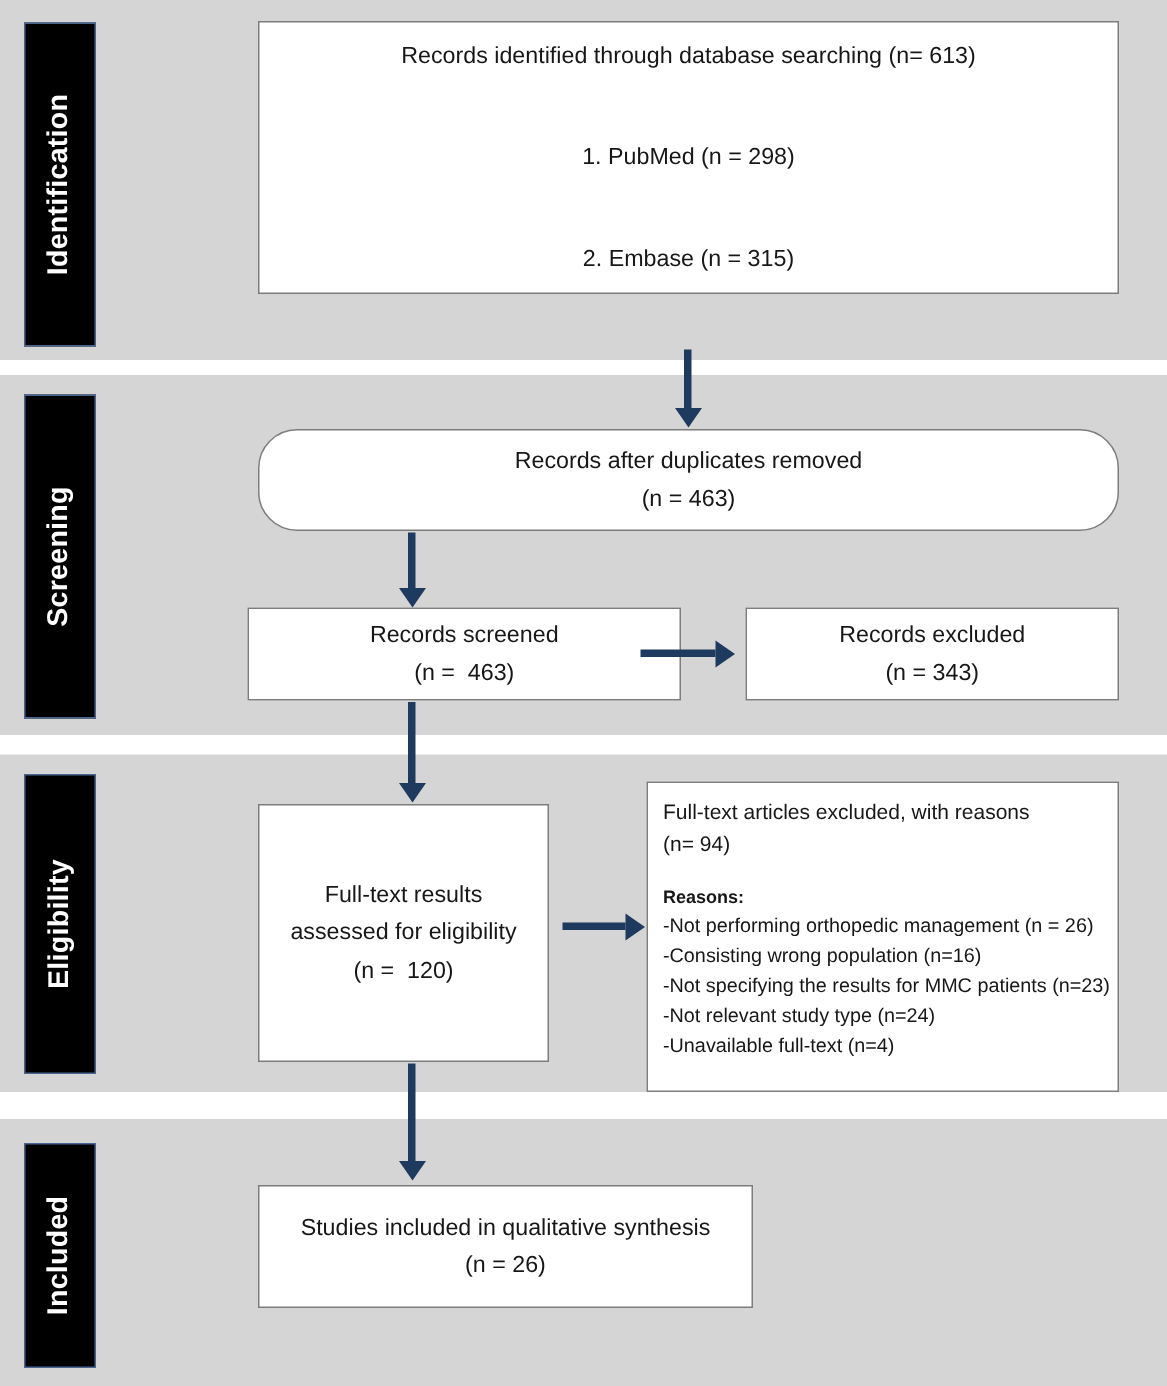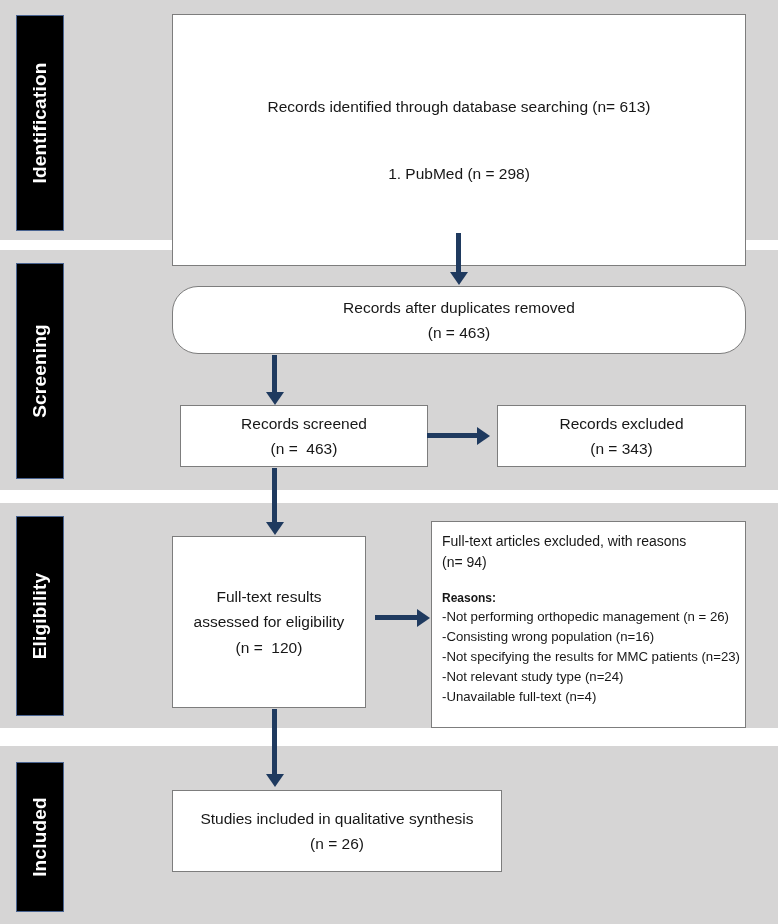--- a/index.html
+++ b/index.html
@@ -50,25 +50,25 @@
     flex-direction:column;
     align-items:center;
     justify-content:center;
     text-align:center;
     color:#171717;
     font-size:15.5px;
     line-height:1.62;
   }
   .box .ln{white-space:pre;}
 
-  #box-identified{left:172px;top:14px;width:574px;height:252px;gap:35px;}
+  #box-identified{left:172px;top:14px;width:574px;height:182px;gap:35px;}
   #box-identified .ln{margin:3.5px 0;}
 
   #box-dedup{left:172px;top:286px;width:574px;height:68px;border-radius:26px;}
-  #box-screened{left:180px;top:405px;width:248px;height:62px;justify-content:center;}
+  #box-screened{left:165px;top:405px;width:289px;height:62px;justify-content:center;}
   #box-excluded{left:497px;top:405px;width:249px;height:62px;text-align:center;}
 
   #box-fulltext{left:172px;top:536px;width:194px;height:172px;}
   #box-reasons{
     left:431px;top:521px;width:315px;height:207px;
     display:block;
     text-align:left;
     padding:9px 10px 0 10px;
     font-size:13.2px;
     line-height:1.52;
@@ -151,20 +151,21 @@
   <div class="stage-label" id="label-eligibility">
     <span>Eligibility</span>
   </div>
   <div class="stage-label" id="label-included">
     <span>Included</span>
   </div>
 
   <div class="box" id="box-identified">
     <span class="ln">Records identified through database searching (n= 613)</span>
     <span class="ln">1. PubMed (n = 298)</span>
+    <span class="ln">2. Embase (n = 315)</span>
   </div>
 
   <div class="box" id="box-dedup">
     <span class="ln">Records after duplicates removed</span>
     <span class="ln">(n = 463)</span>
   </div>
 
   <div class="box" id="box-screened">
     <span class="ln">Records screened</span>
     <span class="ln">(n =  463)</span>

